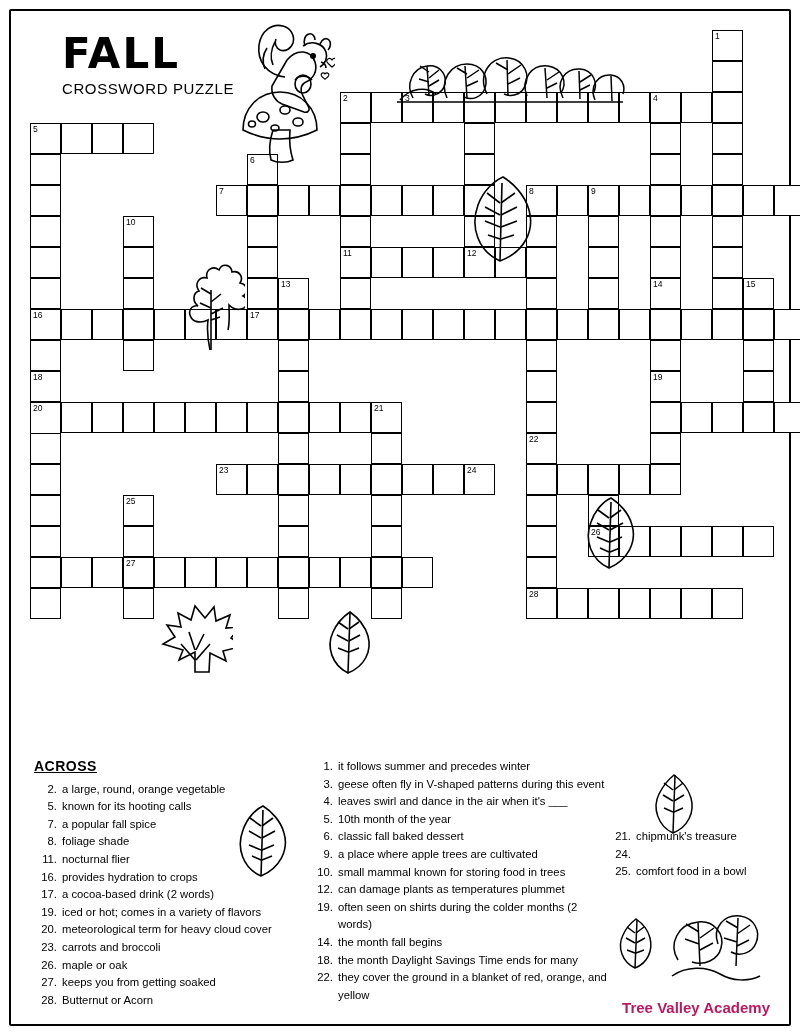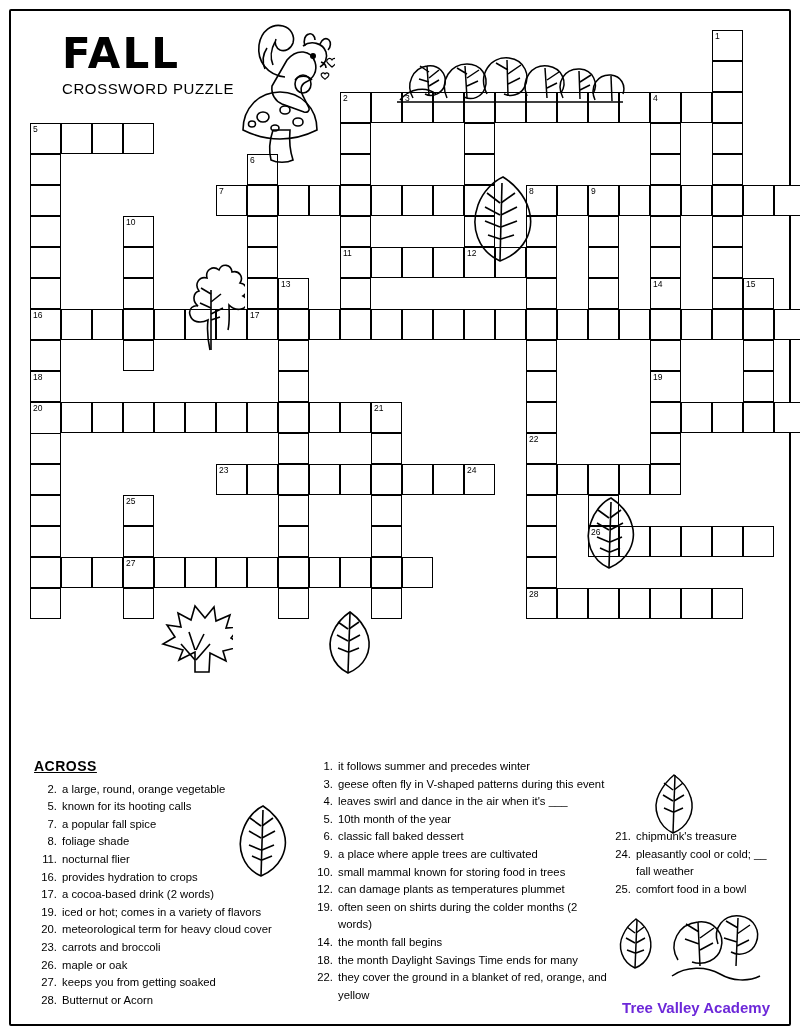--- a/index.html
+++ b/index.html
@@ -620,23 +620,22 @@
   </div>
 
   <div class="clues" id="down-clues-2">
     <div>
         <div class="clue-row">
           <span class="clue-num">21.</span>
           <span class="clue-text">chipmunk's treasure</span>
         </div>
         <div class="clue-row">
           <span class="clue-num">24.</span>
-          <span class="clue-text">pleasantly cool or cold; __ fall weather</span>
         </div>
         <div class="clue-row">
           <span class="clue-num">25.</span>
           <span class="clue-text">comfort food in a bowl</span>
         </div>
       </div>
   </div>
 
-  <div class="footer" style="color: #6d28d9; text-align: right;">Tree Valley Academy</div>
+  <div class="footer" style="color: #be185d; text-align: right;">Tree Valley Academy</div>
 </div>
 
 </body></html>

